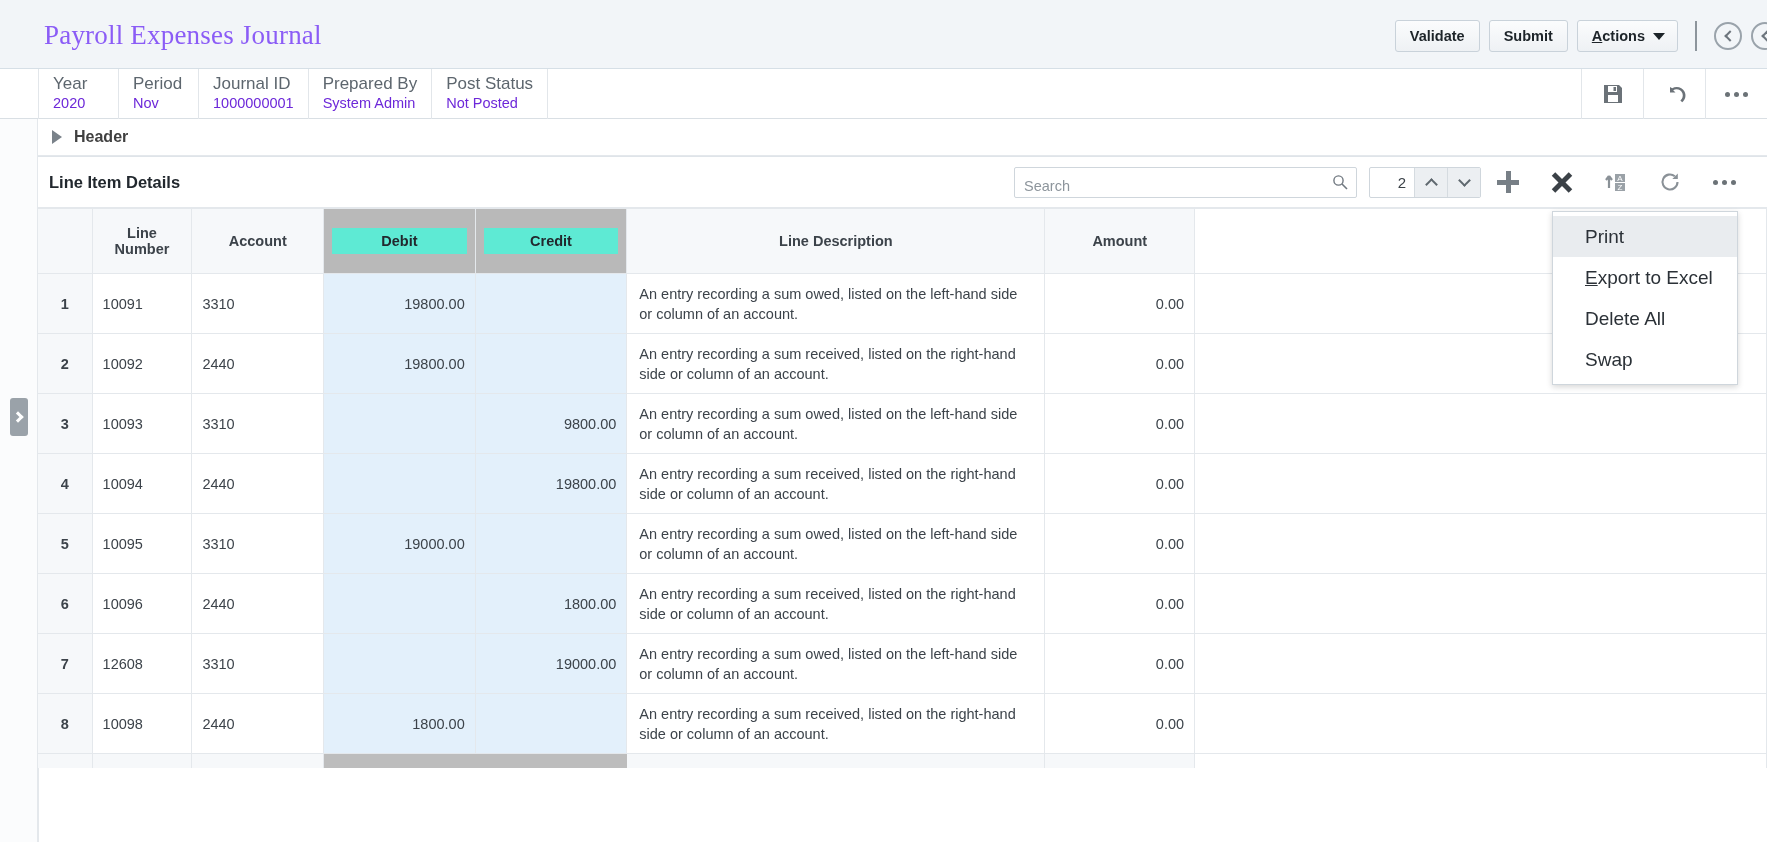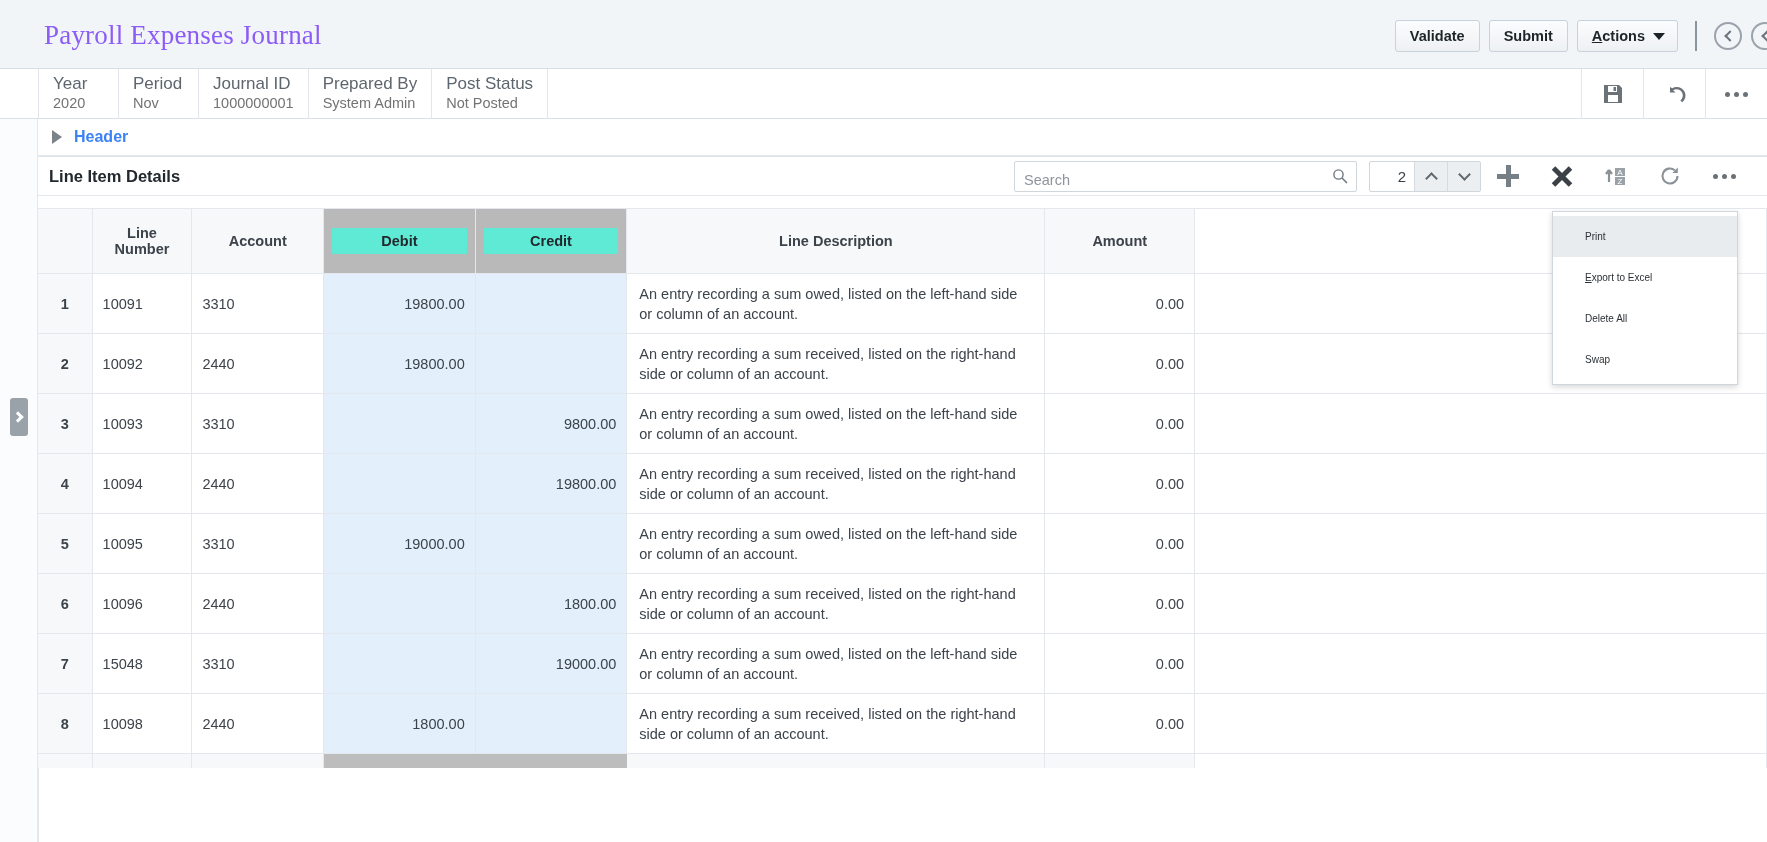--- a/index.html
+++ b/index.html
@@ -69,21 +69,21 @@
     display: flex; align-items: stretch;
     border-left: 1px solid #e2e6ea;
   }
   .info-cell {
     border-right: 1px solid #e2e6ea;
     padding: 5px 14px 0 14px;
     min-width: 80px;
     display: flex; flex-direction: column; justify-content: flex-start;
   }
   .info-label { font-size: 17px; color: #5d666e; line-height: 19px; }
-  .info-value { font-size: 14.5px; color: #737373; line-height: 21px; }
+  .info-value { font-size: 14.5px; color: #6d28d9; line-height: 21px; }
 
   .strip-tools {
     position: absolute; right: 0; top: 0; height: 50px;
     display: flex; align-items: stretch;
   }
   .strip-tool {
     width: 62px; display:flex; align-items:center; justify-content:center;
     border-left: 1px solid #e2e6ea; cursor: pointer;
   }
 
@@ -94,25 +94,25 @@
     background: #fff;
     border-bottom: 1px solid #e4e8ec;
   }
   .tri-right {
     width: 0; height: 0; margin-left: 14px; margin-right: 12px;
     border-top: 7px solid transparent;
     border-bottom: 7px solid transparent;
     border-left: 10px solid #7a828a;
     cursor: pointer;
   }
-  .header-label { font-weight: bold; font-size: 16px; color: #3b82f6; }
+  .header-label { font-weight: bold; font-size: 16px; color: #404040; }
 
   
   .lid-bar {
-    position: absolute; left: 38px; top: 156px; width: 1729px; height: 40px;
+    position: absolute; left: 38px; top: 156px; width: 1729px; height: 52px;
     display: flex; align-items: center;
     background: #fff;
     border-top: 1px solid #dfe4e9;
     border-bottom: 1px solid #e4e8ec;
   }
   .lid-title { margin-left: 11px; font-weight: bold; font-size: 16.5px; color: #22282e; }
   .lid-tools { position: absolute; right: 16px; display: flex; align-items: center; gap: 0; }
 
   .search-wrap {
     position: relative; width: 343px; height: 31px;
@@ -237,21 +237,21 @@
 
   
   .ctx-menu {
     position: absolute; left: 1552px; top: 211px; width: 186px;
     background: #ffffff; border: 1px solid #cfd6dc;
     box-shadow: 0 2px 6px rgba(0,0,0,.16);
     padding: 4px 0; z-index: 50;
   }
   .ctx-item {
     height: 41px; display:flex; align-items:center;
-    padding: 0 0 0 32px; font-size: 10px; color: #2b3137; cursor: pointer;
+    padding: 0 0 0 32px; font-size: 19px; color: #2b3137; cursor: pointer;
   }
   .ctx-item.active { background: #e9ecef; }
   .ctx-item .u { text-decoration: underline; }
 
   
   .bottom-fill {
     position: absolute; left: 38px; top: 768px; width: 1729px; height: 74px;
     background: #ffffff; border-left: 1px solid #e4e8ec;
   }
 </style>
@@ -466,21 +466,21 @@
           <td class="txt">10096</td>
           <td class="txt">2440</td>
           <td class="money-col"></td>
           <td class="money-col">1800.00</td>
           <td class="desc">An entry recording a sum received, listed on the right-hand side or column of an account.</td>
           <td class="num">0.00</td>
           <td class="pad"></td>
         </tr>
         <tr>
           <td class="rownum">7</td>
-          <td class="txt">15048</td>
+          <td class="txt">12608</td>
           <td class="txt">3310</td>
           <td class="money-col"></td>
           <td class="money-col">19000.00</td>
           <td class="desc">An entry recording a sum owed, listed on the left-hand side or column of an account.</td>
           <td class="num">0.00</td>
           <td class="pad"></td>
         </tr>
         <tr>
           <td class="rownum">8</td>
           <td class="txt">10098</td>

